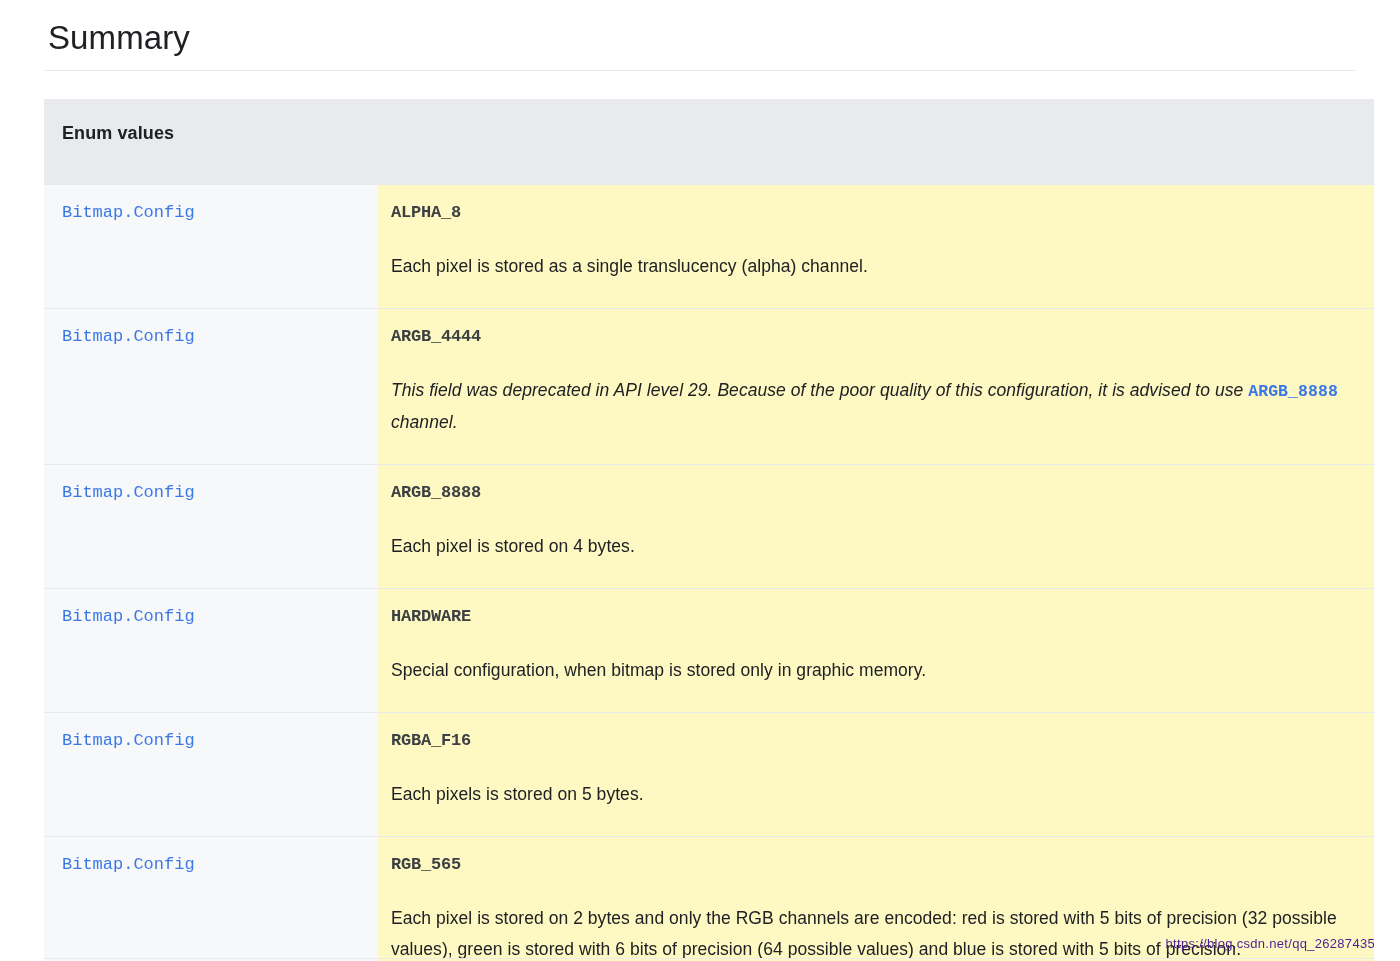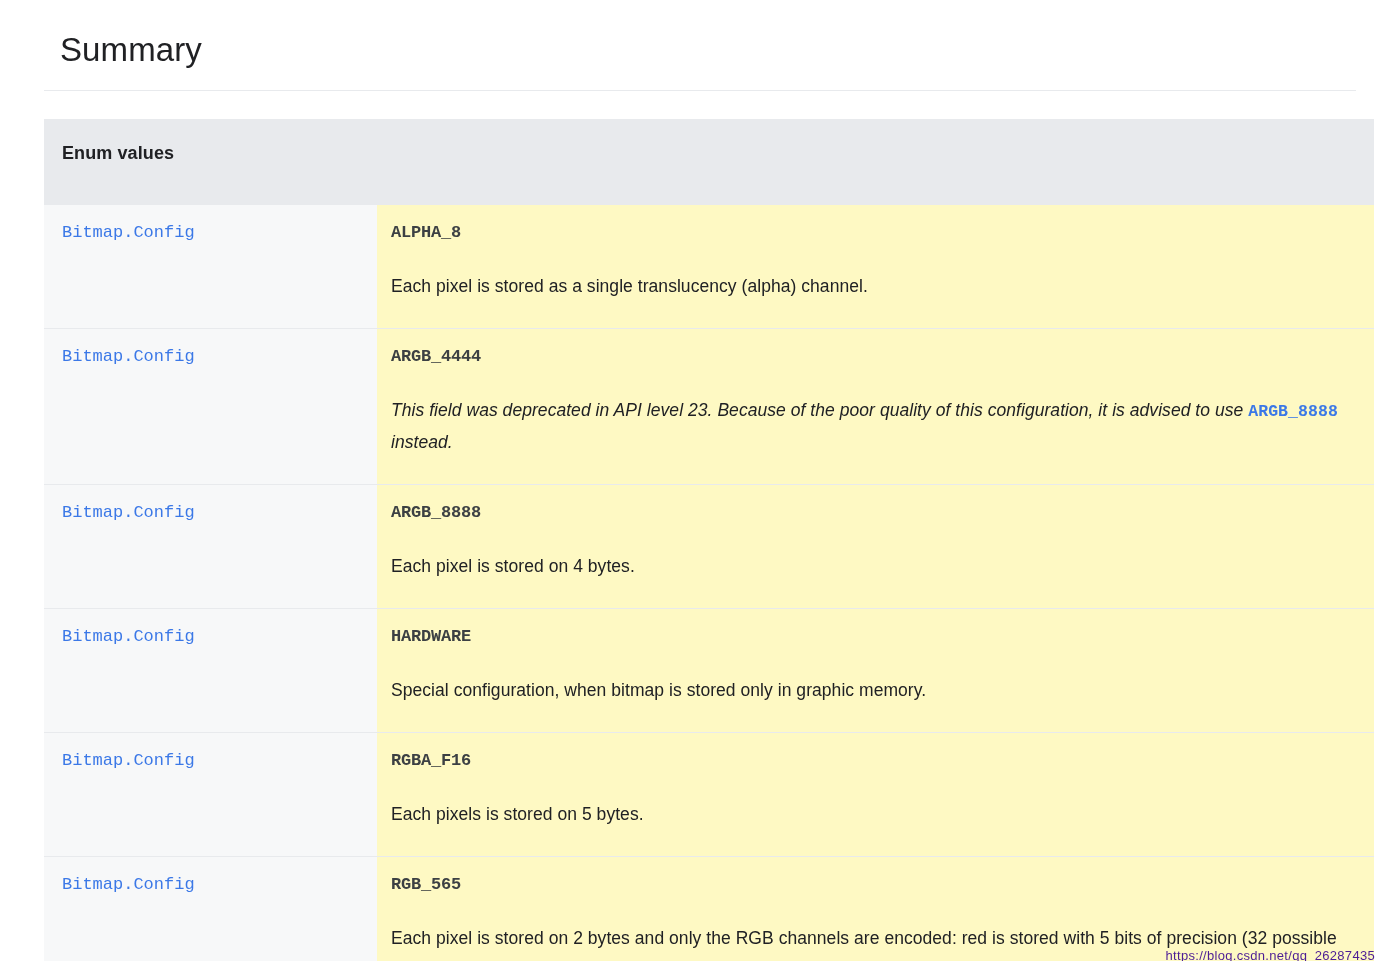--- a/index.html
+++ b/index.html
@@ -22,21 +22,21 @@
     height: 961px;
     box-sizing: border-box;
   }
 
   
   .page-title {
     font-size: 33px;
     font-weight: 400;
     color: #202124;
     letter-spacing: 0.1px;
-    margin: 16px;
+    margin: 4px;
     padding: 10px 0 0 44px;
     line-height: 48px;
   }
   .title-rule {
     margin: 8px 44px 0 44px;
     height: 1px;
     background: #e8eaed;
   }
 
   
@@ -180,21 +180,21 @@
           <p class="desc-text">Each pixel is stored as a single translucency (alpha) channel.</p>
         </td>
       </tr>
 
       <tr>
         <td class="cell-type">
           <a class="type-link">Bitmap.Config</a>
         </td>
         <td class="cell-desc">
           <div class="const-name">ARGB_4444</div>
-          <p class="desc-text deprecated"><span>This field was deprecated in API level 23. Because of the poor quality of this configuration, it is advised to use </span><a class="inline-code-link">ARGB_8888</a><span> instead.</span></p>
+          <p class="desc-text deprecated"><span>This field was deprecated in API level 29. Because of the poor quality of this configuration, it is advised to use </span><a class="inline-code-link">ARGB_8888</a><span> channel.</span></p>
         </td>
       </tr>
 
       <tr>
         <td class="cell-type">
           <a class="type-link">Bitmap.Config</a>
         </td>
         <td class="cell-desc">
           <div class="const-name">ARGB_8888</div>
           <p class="desc-text">Each pixel is stored on 4 bytes.</p>

